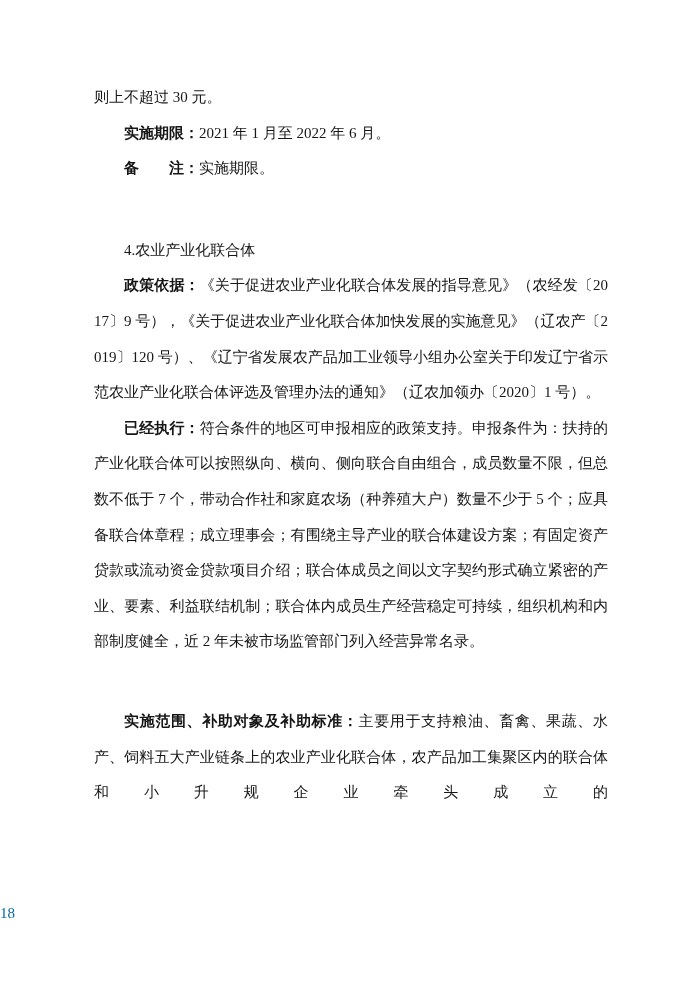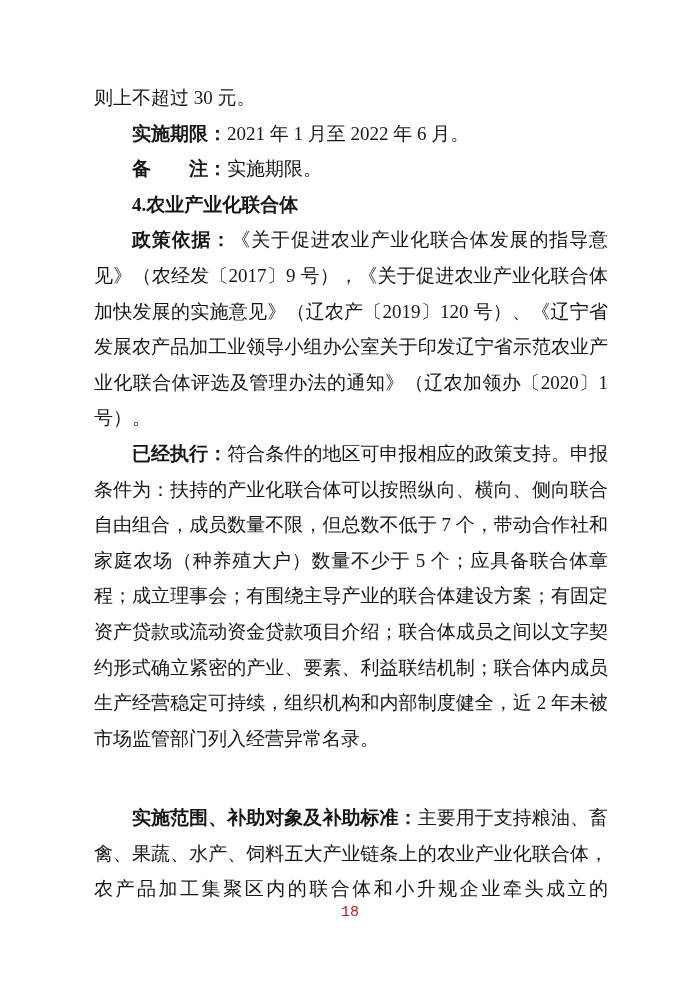--- a/index.html
+++ b/index.html
@@ -16,48 +16,48 @@
     color: #161616;
   }
   .doc-content {
     position: absolute;
     left: 94px;
     top: 80px;
     width: 514px;
   }
   .para {
     margin: 0;
-    font-size: 19px;
+    font-size: 15px;
     line-height: 35.6px;
     text-align: justify;
     word-break: break-all;
   }
   .para.indent {
     text-indent: 2em;
   }
   .para .label {
     font-weight: 700;
   }
   .para.heading {
-    font-weight: 700;
+    font-weight: 400;
+    margin-top: 46px;
   }
   .para.fill-last {
     text-align-last: justify;
     margin-top: 44px;
   }
   .page-number {
     position: absolute;
     left: 0;
     right: 0;
     top: 903px;
-    text-align: center;
+    text-align: left;
     font-size: 15px;
     line-height: 20px;
-    color: #b91c1c;
-    font-family: Liberation Mono, monospace;
+    color: #0369a1;
   }
 </style>
 </head>
 <body>
 
 <div class="doc-page">
   <div class="doc-content">
 
     <p class="para"><span>则上不超过 30 元。</span></p>
 

